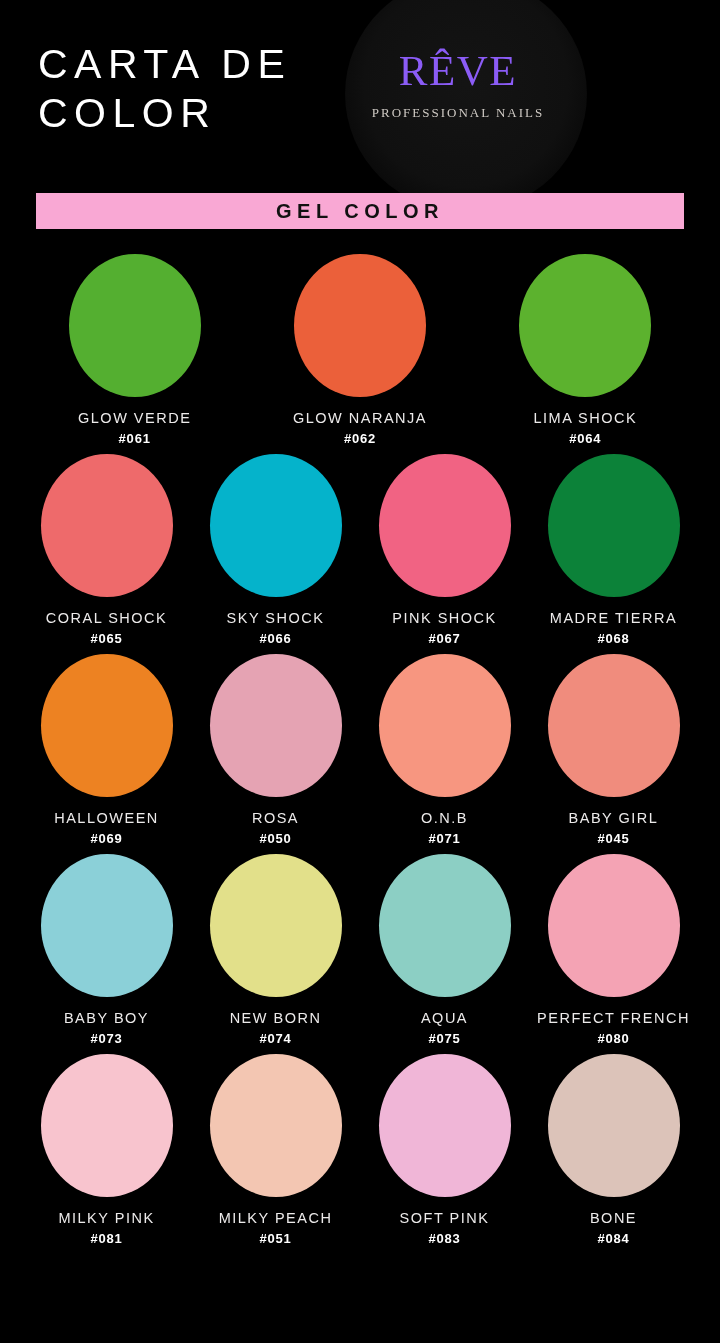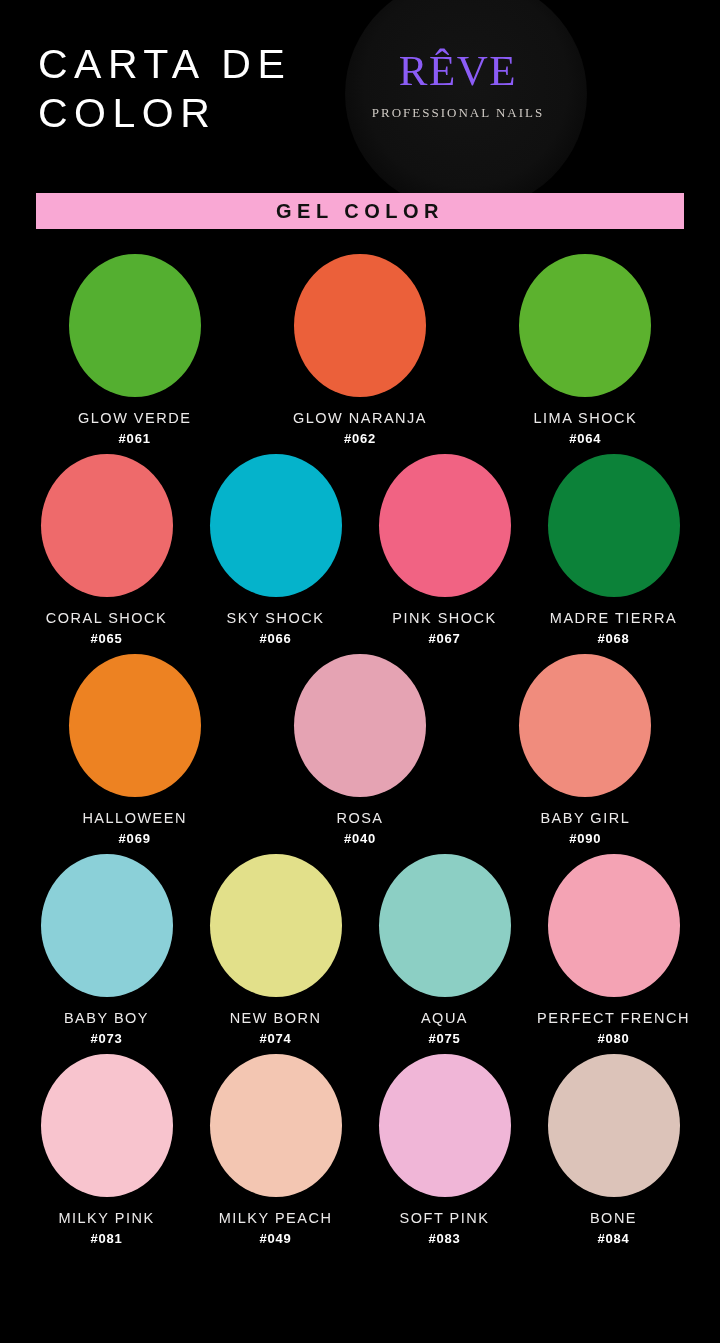--- a/index.html
+++ b/index.html
@@ -184,26 +184,31 @@
       </div>
       <div class="swatch-row">
         <div class="swatch-cell">
           <div class="swatch-dot" style="background: rgb(237, 130, 34);"></div>
           <div class="swatch-name">HALLOWEEN</div>
           <div class="swatch-code">#069</div>
         </div>
         <div class="swatch-cell">
           <div class="swatch-dot" style="background: rgb(229, 163, 179);"></div>
           <div class="swatch-name">ROSA</div>
-          <div class="swatch-code">#040</div>
+          <div class="swatch-code">#050</div>
+        </div>
+        <div class="swatch-cell">
+          <div class="swatch-dot" style="background: rgb(247, 150, 128);"></div>
+          <div class="swatch-name">O.N.B</div>
+          <div class="swatch-code">#071</div>
         </div>
         <div class="swatch-cell">
           <div class="swatch-dot" style="background: rgb(240, 140, 125);"></div>
           <div class="swatch-name">BABY GIRL</div>
-          <div class="swatch-code">#090</div>
+          <div class="swatch-code">#045</div>
         </div>
       </div>
       <div class="swatch-row">
         <div class="swatch-cell">
           <div class="swatch-dot" style="background: rgb(139, 208, 216);"></div>
           <div class="swatch-name">BABY BOY</div>
           <div class="swatch-code">#073</div>
         </div>
         <div class="swatch-cell">
           <div class="swatch-dot" style="background: rgb(226, 224, 138);"></div>
@@ -223,21 +228,21 @@
       </div>
       <div class="swatch-row">
         <div class="swatch-cell">
           <div class="swatch-dot" style="background: rgb(248, 196, 206);"></div>
           <div class="swatch-name">MILKY PINK</div>
           <div class="swatch-code">#081</div>
         </div>
         <div class="swatch-cell">
           <div class="swatch-dot" style="background: rgb(243, 198, 178);"></div>
           <div class="swatch-name">MILKY PEACH</div>
-          <div class="swatch-code">#049</div>
+          <div class="swatch-code">#051</div>
         </div>
         <div class="swatch-cell">
           <div class="swatch-dot" style="background: rgb(240, 182, 215);"></div>
           <div class="swatch-name">SOFT PINK</div>
           <div class="swatch-code">#083</div>
         </div>
         <div class="swatch-cell">
           <div class="swatch-dot" style="background: rgb(220, 195, 185);"></div>
           <div class="swatch-name">BONE</div>
           <div class="swatch-code">#084</div>

